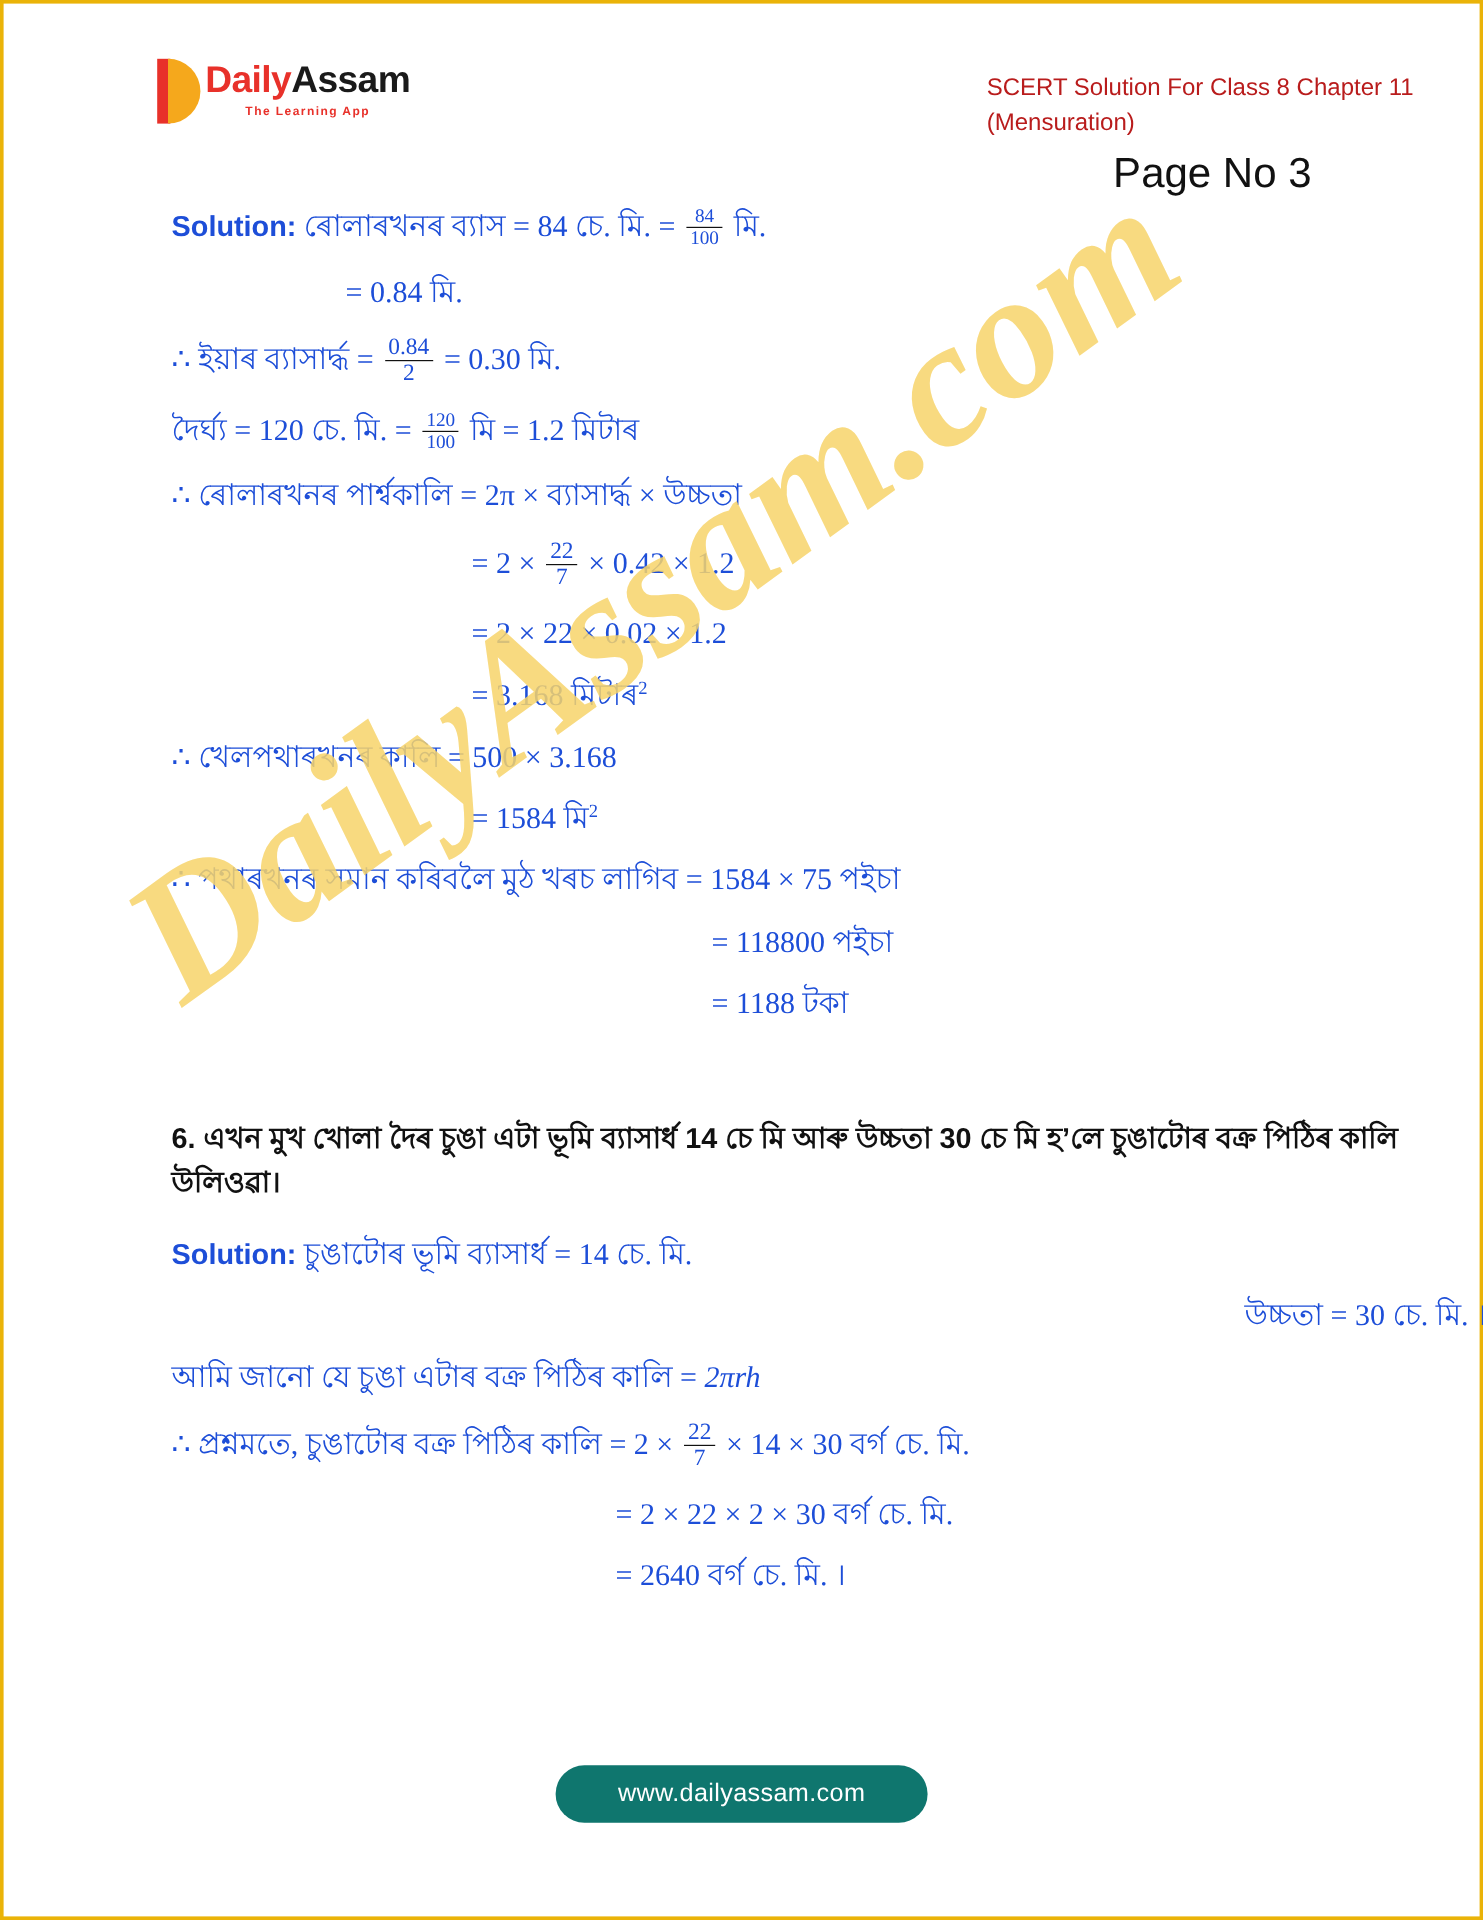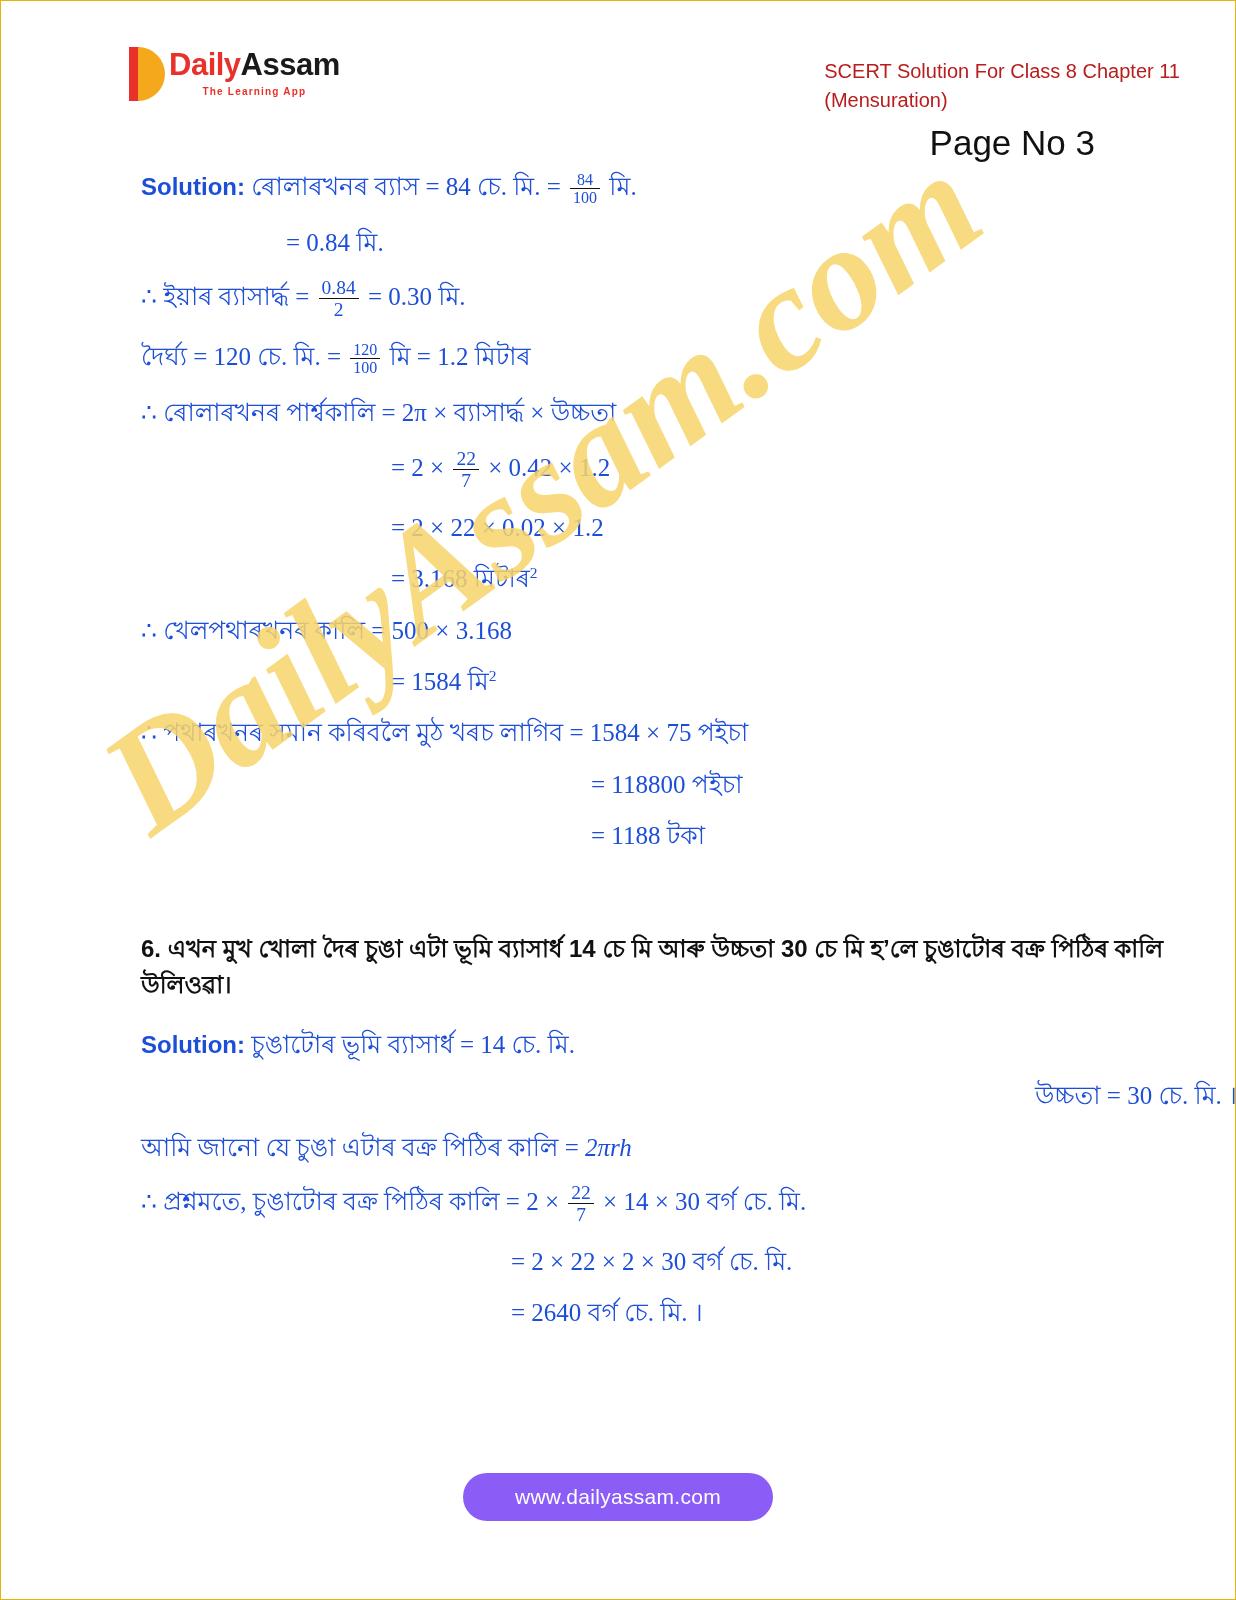--- a/index.html
+++ b/index.html
@@ -12,21 +12,21 @@
     background: #ffffff;
     font-family: "Liberation Serif", serif;
     position: relative;
     overflow: hidden;
   }
   .page {
     position: relative;
     width: 1236px;
     height: 1600px;
     box-sizing: border-box;
-    border: 1px solid #eab308;
+    border: 3px solid #eab308;
   }
 
   
   .header {
     position: absolute;
     top: 40px;
     left: 0;
     width: 100%;
     height: 90px;
   }
@@ -183,21 +183,21 @@
   
   .footer {
     position: absolute;
     left: 0;
     bottom: 78px;
     width: 100%;
     display: flex;
     justify-content: center;
   }
   .footer-pill {
-    background: #8b5cf6;
+    background: #0f766e;
     color: #ffffff;
     font-family: "Liberation Sans", sans-serif;
     font-size: 21px;
     border-radius: 24px;
     padding: 12px 52px;
     letter-spacing: 0.3px;
   }
 </style>
 </head>
 <body>

